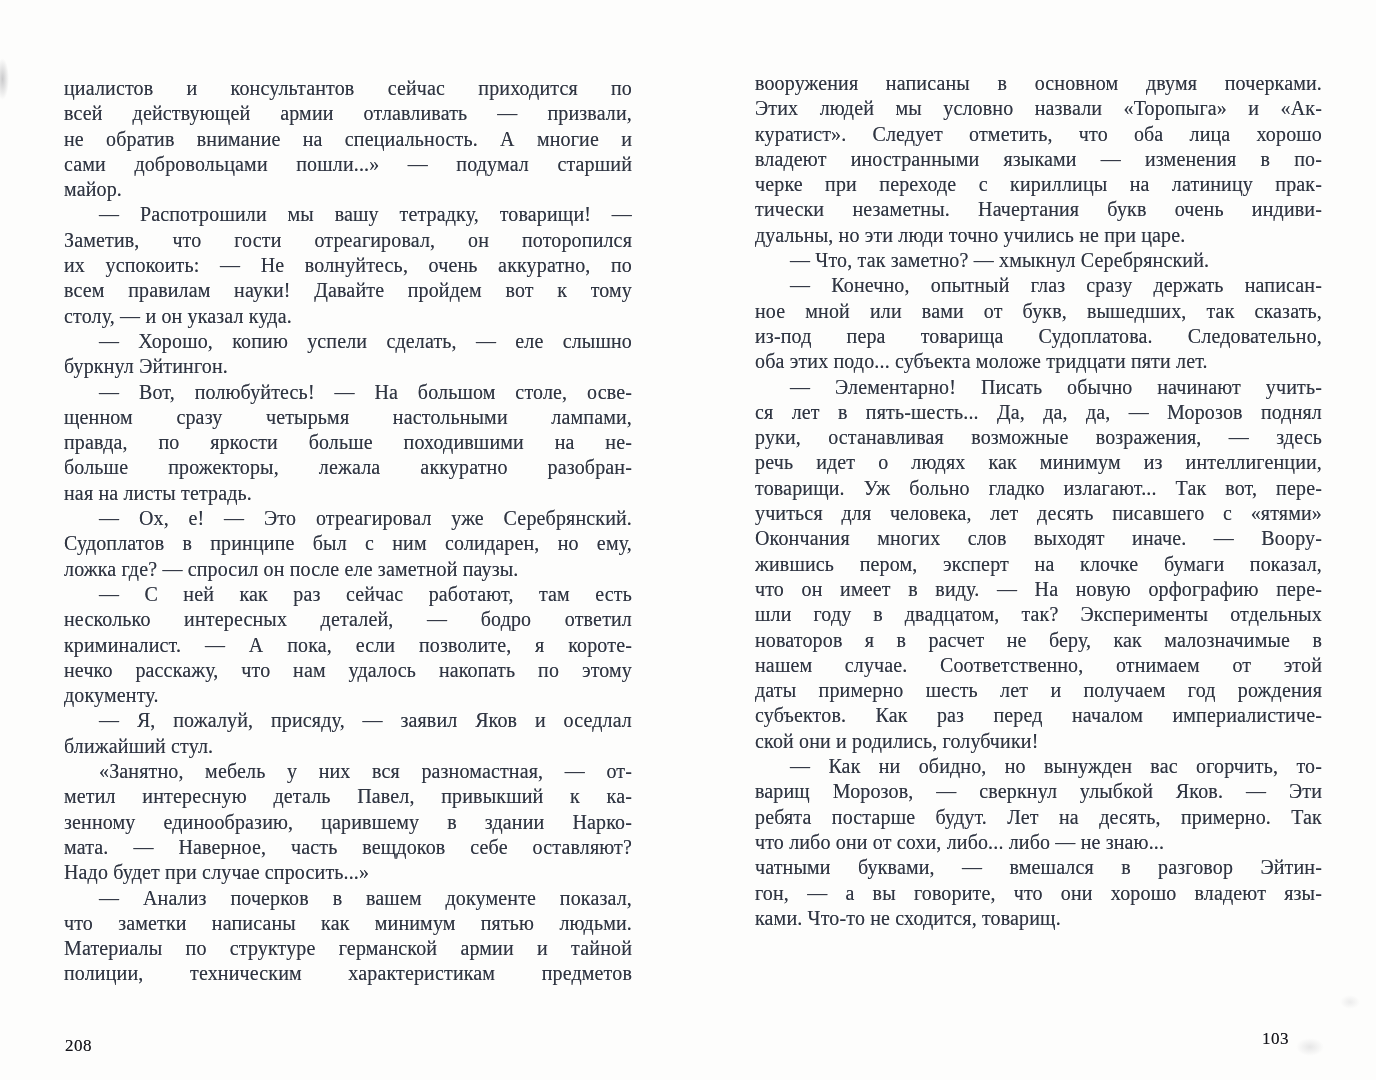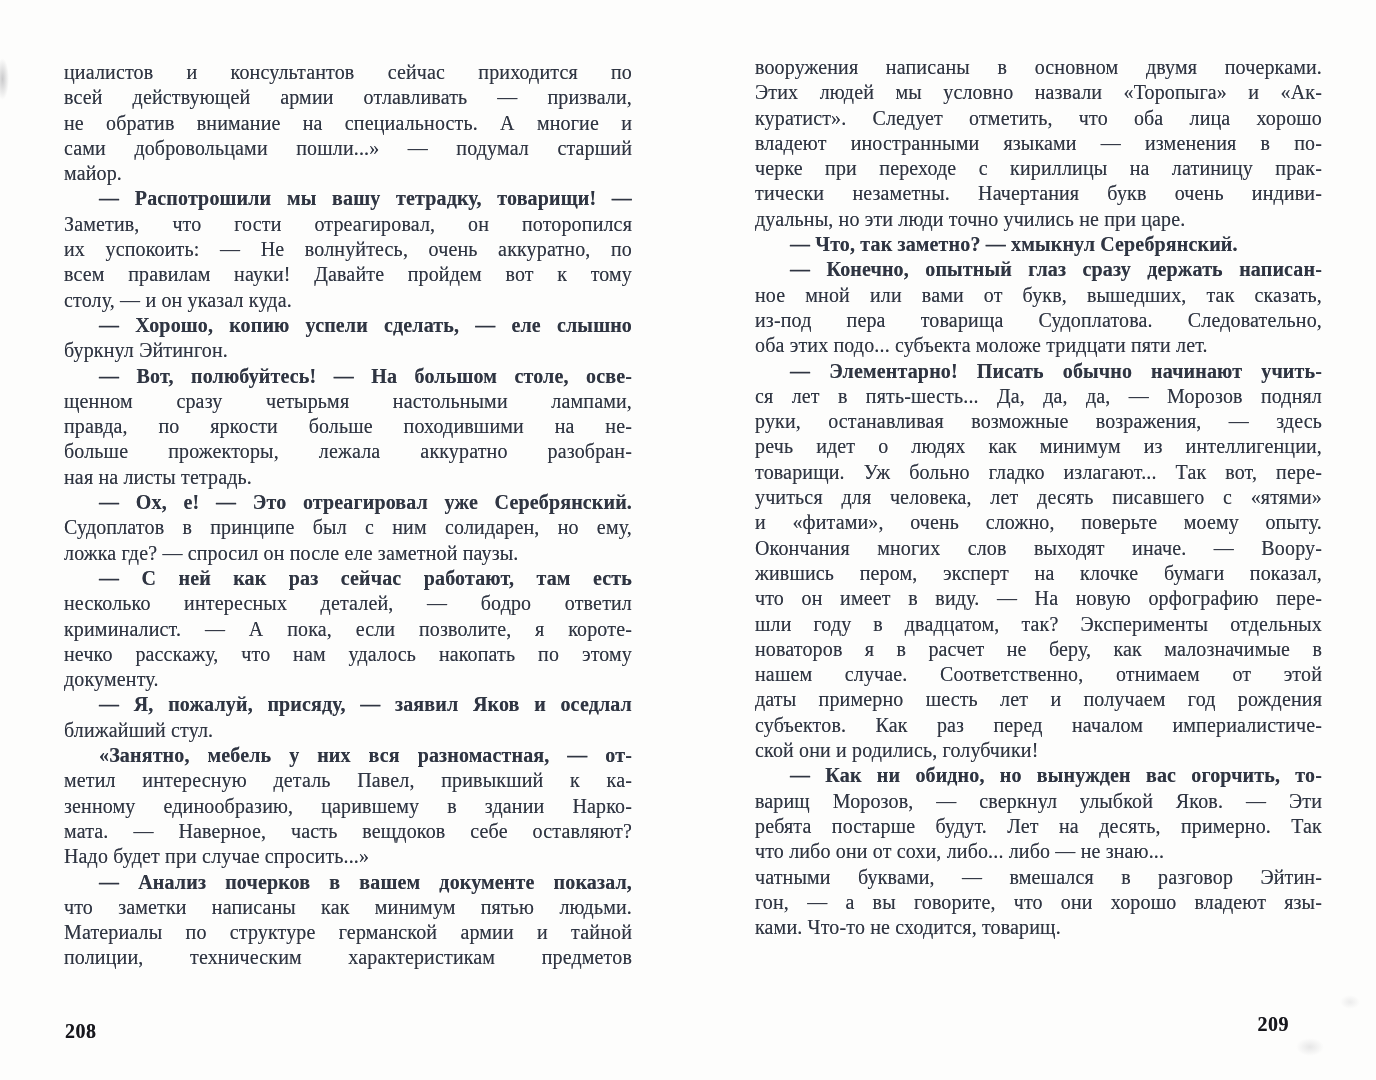--- a/index.html
+++ b/index.html
@@ -7,44 +7,44 @@
     width: 1376px; height: 1080px;
     background: #ffffff;
     overflow: hidden;
     font-family: "Liberation Serif", "DejaVu Serif", serif;
   }
   .spread {
     position: relative;
     width: 1376px; height: 1080px;
     background: var(--bg, #fdfdfc);
   }
-  .page { position: absolute; top: 0; height: 984px; }
+  .page { position: absolute; top: 16px; height: 984px; }
   .page-left  { left: 64px;  width: 568px; }
   .page-right { left: 755px; width: 567px; }
   .text-column { position: absolute; left: 0; right: 0; }
   .page-left  .text-column { top: 60px; }
   .page-right .text-column { top: 55px; }
   .paragraph { margin: 0; }
   .line {
     font-size: 20px;
     line-height: 25.3px;
     height: 25.3px;
     overflow: hidden;
     color: var(--text, #2f3542);
     text-align: justify;
     text-align-last: justify;
     letter-spacing: 0.15px;
     text-shadow: 0 0 0.6px rgba(47, 53, 66, 0.55);
   }
   .line.last { text-align-last: left; }
-  .line.indent { text-indent: 35px; font-weight: bold; }
+  .line.indent { text-indent: 35px; }
   .page-number {
     position: absolute;
-    font-weight: 700;
-    font-size: 20px;
+    font-weight: 400;
+    font-size: 17px;
     color: var(--pn, #17171d);
     letter-spacing: 0.5px;
     text-shadow: 0 0 0.5px rgba(23, 23, 29, 0.6);
   }
   .pn-left  { left: 1px;  top: 1020px; }
   .pn-right { right: 33px; top: 1013px; }
   .smudge { position: absolute; pointer-events: none; }
   .smudge-1 {
     left: -4px; top: 58px; width: 13px; height: 42px;
     background: radial-gradient(ellipse at center, rgba(125,125,130,0.40), rgba(125,125,130,0) 70%);
@@ -141,21 +141,20 @@
           <div class="line">из-под пера товарища Судоплатова. Следовательно,</div>
           <div class="line last">оба этих подо... субъекта моложе тридцати пяти лет.</div>
         </div>
         <div class="paragraph">
           <div class="line indent">— Элементарно! Писать обычно начинают учить-</div>
           <div class="line">ся лет в пять-шесть... Да, да, да, — Морозов поднял</div>
           <div class="line">руки, останавливая возможные возражения, — здесь</div>
           <div class="line">речь идет о людях как минимум из интеллигенции,</div>
           <div class="line">товарищи. Уж больно гладко излагают... Так вот, пере-</div>
           <div class="line">учиться для человека, лет десять писавшего с «ятями»</div>
-          <div class="line">и «фитами», очень сложно, поверьте моему опыту.</div>
           <div class="line">Окончания многих слов выходят иначе. — Воору-</div>
           <div class="line">жившись пером, эксперт на клочке бумаги показал,</div>
           <div class="line">что он имеет в виду. — На новую орфографию пере-</div>
           <div class="line">шли году в двадцатом, так? Эксперименты отдельных</div>
           <div class="line">новаторов я в расчет не беру, как малозначимые в</div>
           <div class="line">нашем случае. Соответственно, отнимаем от этой</div>
           <div class="line">даты примерно шесть лет и получаем год рождения</div>
           <div class="line">субъектов. Как раз перед началом империалистиче-</div>
           <div class="line last">ской они и родились, голубчики!</div>
         </div>
@@ -164,18 +163,18 @@
           <div class="line">варищ Морозов, — сверкнул улыбкой Яков. — Эти</div>
           <div class="line">ребята постарше будут. Лет на десять, примерно. Так</div>
           <div class="line last">что либо они от сохи, либо... либо — не знаю...</div>
         </div>
         <div class="paragraph">
           <div class="line">чатными буквами, — вмешался в разговор Эйтин-</div>
           <div class="line">гон, — а вы говорите, что они хорошо владеют язы-</div>
           <div class="line last">ками. Что-то не сходится, товарищ.</div>
         </div>
       </div>
-    <div class="page-number pn-right">209</div>
+    <div class="page-number pn-right">103</div>
   </div>
   <div class="smudge smudge-1"></div>
   <div class="smudge smudge-2"></div>
   <div class="smudge smudge-3"></div>
 </div>
 
 </body></html>

